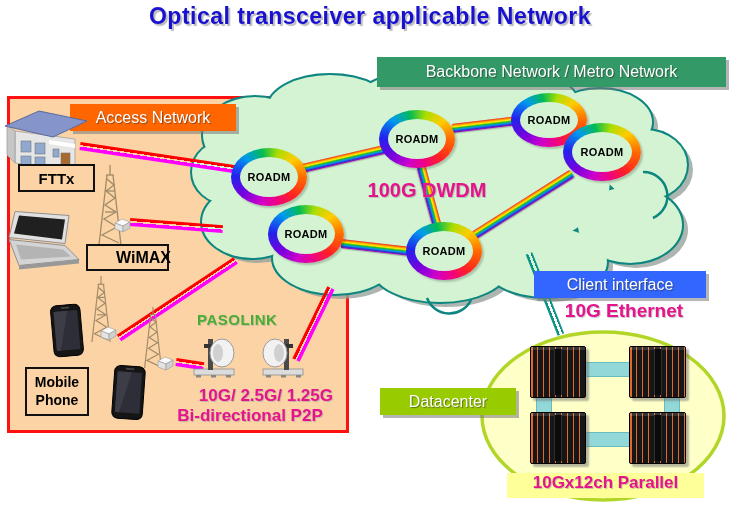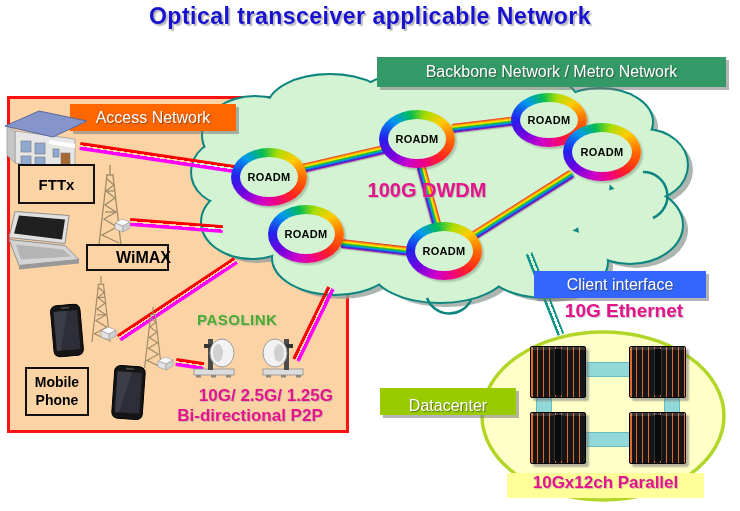--- a/index.html
+++ b/index.html
@@ -8,21 +8,21 @@
 
   .title{left:0;top:3px;width:740px;text-align:center;font-size:23px;font-weight:bold;
          color:#1812d0;text-shadow:2px 2px 1px #bcbcbc;letter-spacing:0.5px;}
 
   
   .tag{display:flex;align-items:center;justify-content:center;color:#fff;font-weight:normal;
        text-shadow:1px 1px 1px rgba(40,40,40,.55);box-shadow:3px 3px 0 rgba(120,120,120,.55);}
   .tag.green{background:#339966;font-size:16px;}
   .tag.orange{background:#ff6600;font-size:16px;}
   .tag.blue{background:#3366ff;font-size:16px;}
-  .tag.lime{background:#99cc00;font-size:15px;align-items:flex-end;}
+  .tag.lime{background:#99cc00;font-size:15px;}
 
   .access-panel{left:7px;top:96px;width:342px;height:337px;background:#fbd3a4;
                 border:3px solid #ff1111;box-sizing:border-box;}
 
   .outline-box{display:flex;align-items:center;justify-content:center;background:#fbd3a4;
                border:2px solid #111;box-sizing:border-box;color:#000;font-weight:bold;text-align:center;}
 
   .magenta{color:#e6148c;font-weight:bold;text-shadow:1px 1px 0 rgba(160,160,160,.55);}
   .green-text{color:#49ad33;font-weight:bold;text-shadow:1px 1px 0 rgba(160,160,160,.45);}
 
@@ -180,21 +180,21 @@
     <polygon points="0,17 34,2 82,12 48,28" fill="#8595cb" stroke="#5a6a9a" stroke-width="1"></polygon>
     <polygon points="44,31 70,35 70,39 44,35" fill="#ffffff"></polygon>
     <rect x="16" y="32" width="10" height="11" fill="#8fa9cf" stroke="#777" stroke-width="0.6"></rect>
     <rect x="30" y="34" width="10" height="11" fill="#8fa9cf" stroke="#777" stroke-width="0.6"></rect>
     <rect x="16" y="47" width="10" height="10" fill="#8fa9cf" stroke="#777" stroke-width="0.6"></rect>
     <rect x="30" y="48" width="10" height="10" fill="#8fa9cf" stroke="#777" stroke-width="0.6"></rect>
     <rect x="56" y="44" width="9" height="16" fill="#a86a30" stroke="#777" stroke-width="0.6"></rect>
     <rect x="48" y="40" width="6" height="8" fill="#8fa9cf" stroke="#777" stroke-width="0.6"></rect>
   </svg>
 
-  <div class="abs outline-box" style="left:18px;top:164px;width:77px;height:40px;font-size:15px;">
+  <div class="abs outline-box" style="left:18px;top:164px;width:77px;height:28px;font-size:15px;">
     <span>FTTx</span>
   </div>
 
   <svg class="abs" style="left:96px;top:165px;" width="28" height="80" viewBox="0 0 28 80">
     <g stroke="#a08a68" stroke-width="1.3" fill="none">
       <line x1="14" y1="0" x2="14" y2="10"></line>
         <line x1="10" y1="10" x2="18" y2="10"></line>
       <line x1="11" y1="10" x2="3" y2="80"></line>
         <line x1="17" y1="10" x2="25" y2="80"></line>
       <path d="M11,14 L18,20 L10,26 L19,33 L9,40 L20,47 L8,54 L21,62 L6,70 L23,78"></path>

